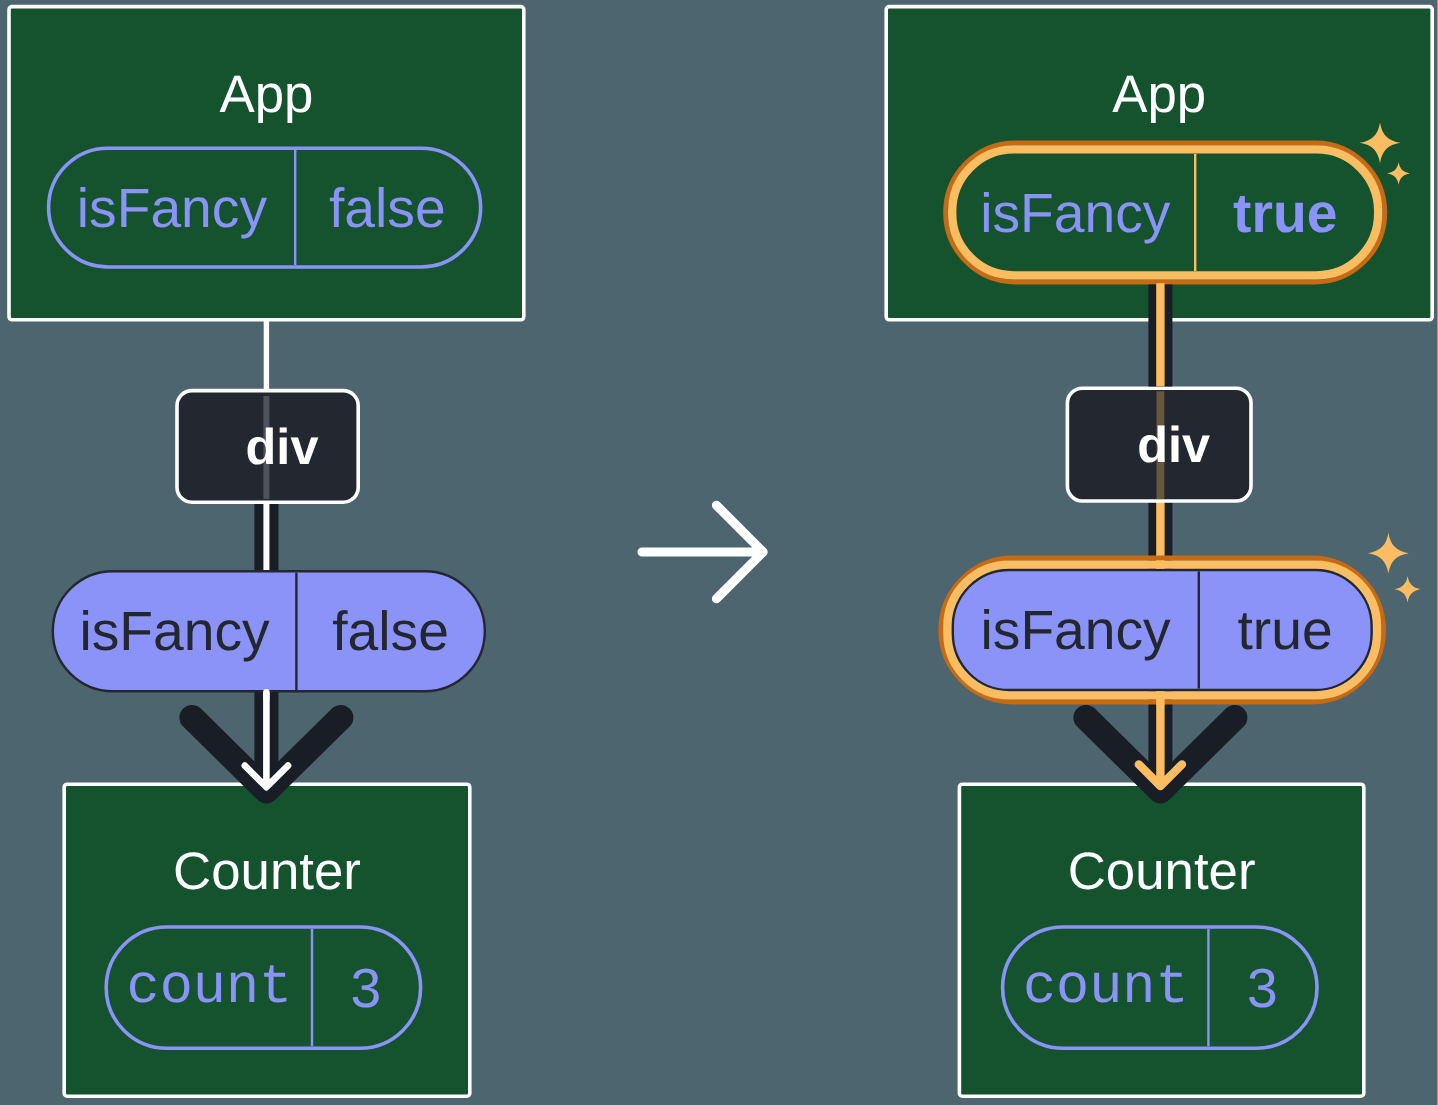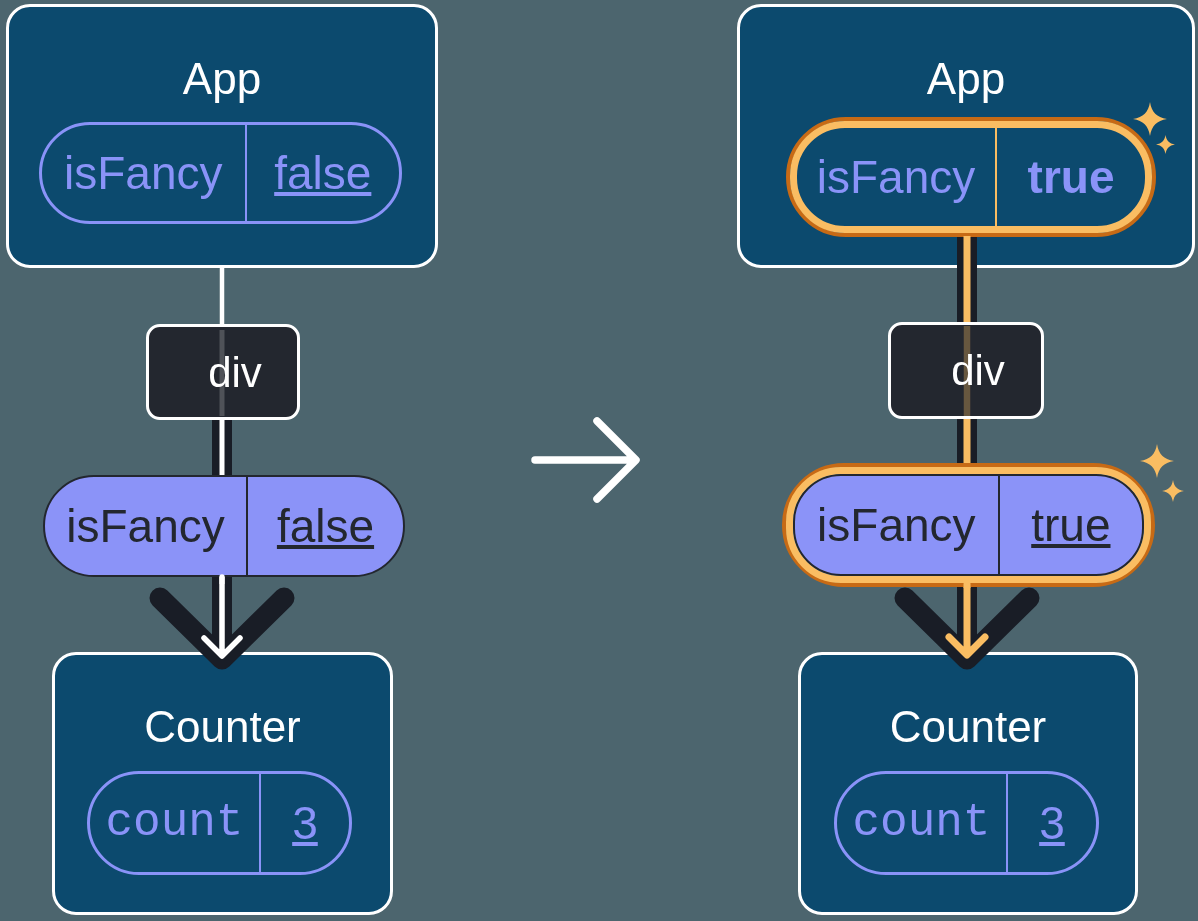--- a/index.html
+++ b/index.html
@@ -10,42 +10,42 @@
     background: #4C656E;
     font-family: "Liberation Sans", sans-serif;
     overflow: hidden;
   }
   svg.layer { position:absolute; left:0; top:0; width:1198px; height:921px; }
   #layerA { z-index:1; }
   #layerB { z-index:3; }
 
   .card {
     position:absolute; z-index:2;
-    background:#0c4a6e;
+    background:#14532d;
     border:3.5px solid #FFFFFF;
-    border-radius:24px;
+    border-radius:4px;
   }
   .card-title {
     position:absolute; left:0; width:100%;
     top:46px; text-align:center;
     color:#FFFFFF; font-size:44px; line-height:52px; font-weight:500;
   }
   
   .pill {
     position:absolute; display:flex; align-items:stretch;
     border-radius:52px; overflow:hidden;
   }
   .pill.outline { border:3px solid #8A93F8; color:#8A93F8; }
   .pill.outline .cell-key { border-right:2.5px solid #8A93F8; }
   .pill .cell {
     display:flex; align-items:center; justify-content:center;
     font-size:46px; line-height:1;
   }
   .pill .cell-key { flex:0 0 57.3%; }
-  .pill .cell-val { flex:1 1 auto;text-decoration:underline; }
+  .pill .cell-val { flex:1 1 auto; }
   .pill.counter-split .cell-key { flex:0 0 66%;font-family:Liberation Mono, monospace; }
 
   
   .pill.filled {
     background:#8B93F8; border:2px solid #23272F; color:#23272F; z-index:2;
   }
   .pill.filled .cell { font-weight:500; }
   .pill.filled .cell-key { border-right:2px solid #23272F; flex:0 0 56.7%; }
 
   .bold-val { font-weight:700; }
@@ -75,21 +75,21 @@
   .hl-inner > .pill.filled .cell-key { flex:0 0 59%; }
 
   .divbox {
     position:absolute; z-index:2;
     background:#23272F;
     border:3px solid #FFFFFF;
     border-radius:14px;
   }
   .div-label {
     position:absolute; z-index:4;
-    color:#FFFFFF; font-size:42px; line-height:48px; font-weight:400;
+    color:#FFFFFF; font-size:42px; line-height:48px; font-weight:700;
     text-align:center;
     padding-left:24px;
   }
 </style>
 </head>
 <body>
 
 <div class="canvas">
 
   <svg id="layerA" class="layer" viewBox="0 0 1198 921">

